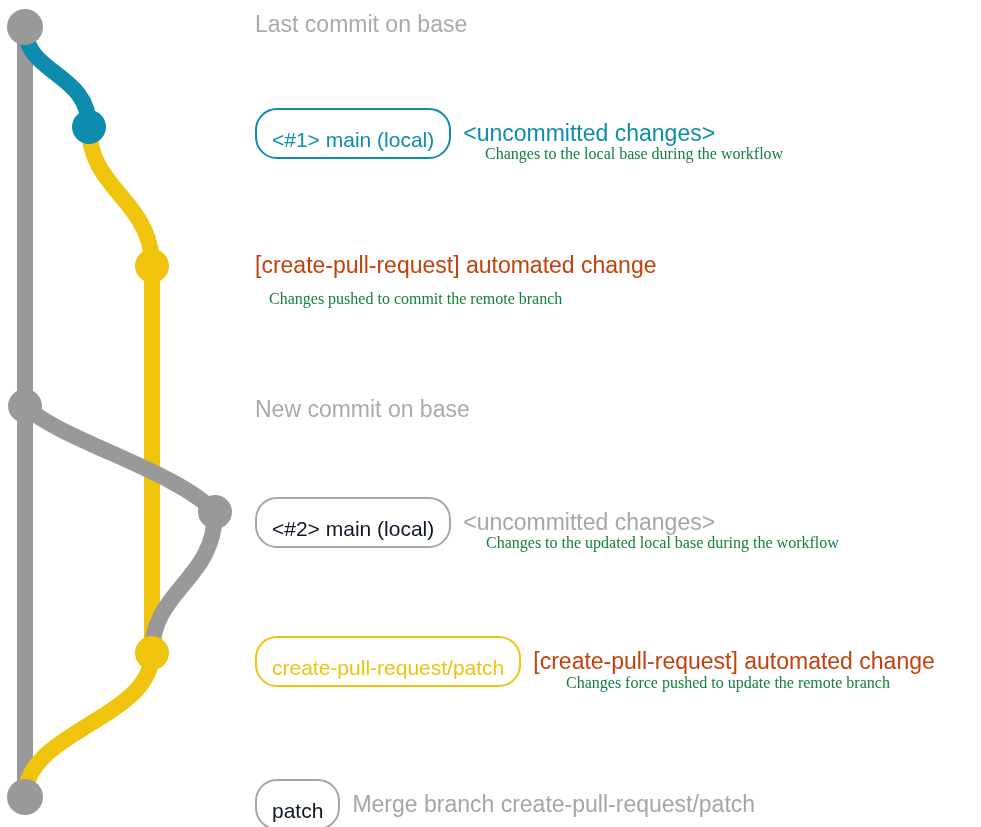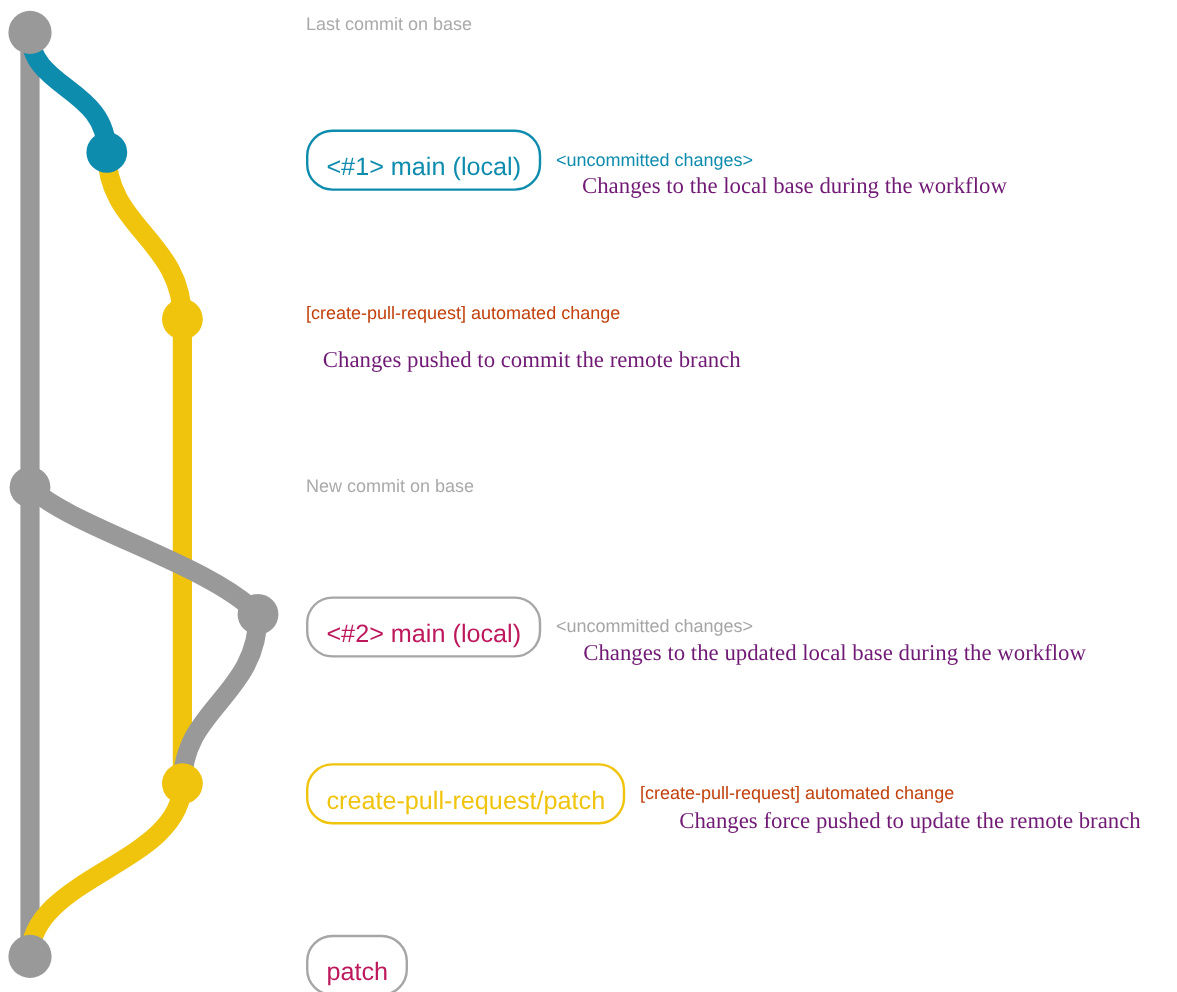--- a/index.html
+++ b/index.html
@@ -39,41 +39,41 @@
     border-radius: 22px;
     padding: 19px 15px 7px 15px;
     font-size: 21px;
     line-height: 1;
     color: #999999;
     background: #ffffff;
     box-sizing: border-box;
   }
   .pill.blue   { border-color: #0e8cae; color: #0e8cae; }
   .pill.yellow { border-color: #f0c40c; color: #f0c40c; }
-  .pill.gray   { border-color: #a6a6a6; color: #be185d; }
+  .pill.gray   { border-color: #a6a6a6; color: #0f172a; }
 
   
   .subject {
-    font-size: 15px;
+    font-size: 23px;
     line-height: 1;
     margin-left: 12px;
     color: #9a9a9a;
   }
   .subject.blue   { color: #0e8cae; }
   .subject.yellow { color: #c2410c; }
   .subject.gray   { color: #a6a6a6; }
   .subject.plain  { margin-left: 0; color: #aaaaaa; }
 
   
   .note {
     position: absolute;
     font-family: "Liberation Serif", serif;
-    font-size: 19px;
+    font-size: 16px;
     line-height: 1;
-    color: #701a75;
+    color: #15803d;
     white-space: nowrap;
   }
 
   
   #row-base-1      { left: 255px; top: 13px; }
   #row-local-1     { left: 255px; top: 108px; }
   #note-local-1    { left: 485px; top: 146px; }
   #row-cpr-1       { left: 255px; top: 254px; }
   #note-cpr-1      { left: 269px; top: 291px; }
   #row-base-2      { left: 255px; top: 398px; }
@@ -141,13 +141,14 @@
 <div class="note" id="note-local-2">Changes to the updated local base during the workflow</div>
 
 <div class="row" id="row-cpr-2">
   <span class="pill yellow">create-pull-request/patch</span>
   <span class="subject yellow">[create-pull-request] automated change</span>
 </div>
 <div class="note" id="note-cpr-2">Changes force pushed to update the remote branch</div>
 
 <div class="row" id="row-merge">
   <span class="pill gray">patch</span>
+  <span class="subject gray">Merge branch create-pull-request/patch</span>
 </div>
 
 </body></html>

